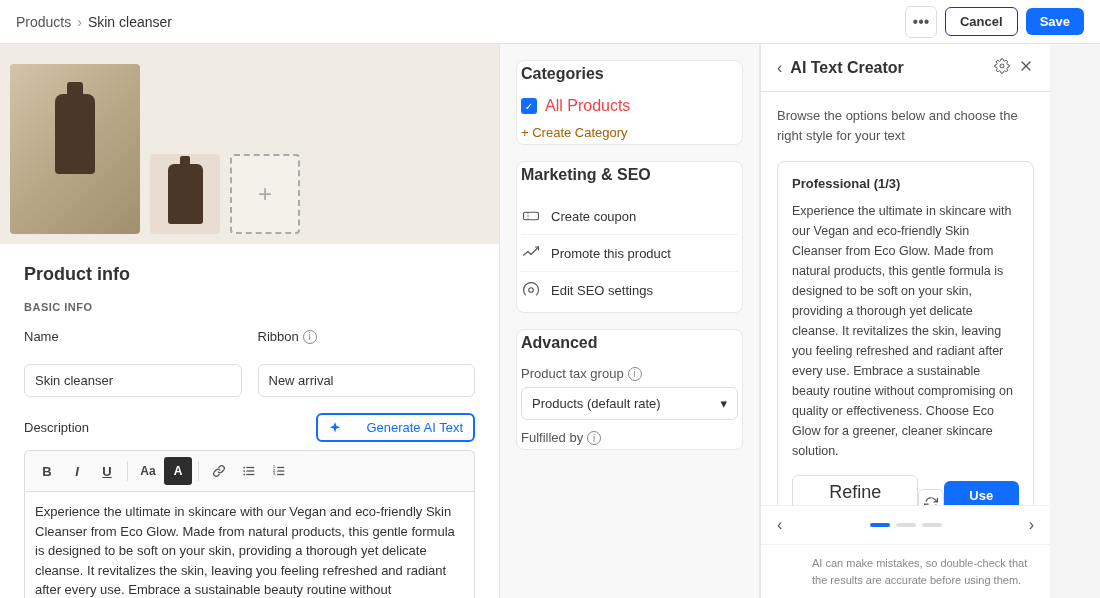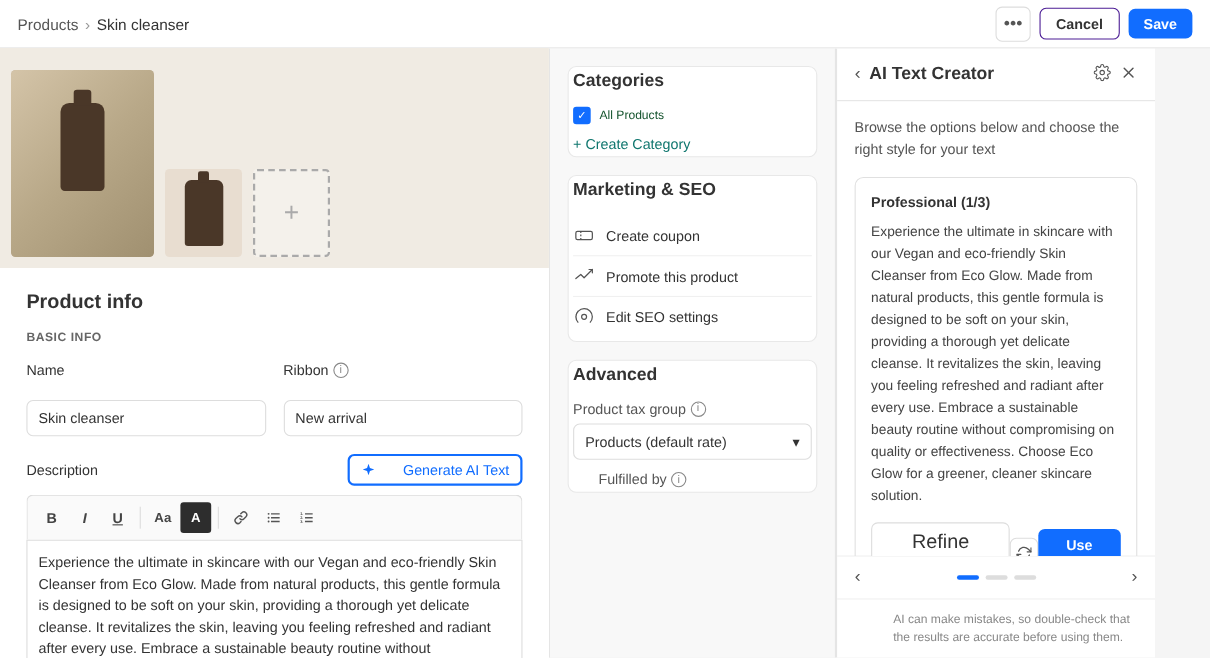--- a/index.html
+++ b/index.html
@@ -50,22 +50,22 @@
     .editor-content { border: 1px solid #ddd; border-radius: 0 0 6px 6px; padding: 10px; min-height: 100px; font-size: 13px; line-height: 1.5; color: #333; background: #fff; }
 
     
     .middle-panel { width: 260px; background: #f8f8f8; overflow-y: auto; border-right: 1px solid #e5e5e5; flex-shrink: 0; padding: 16px; }
     .panel-section { background: #fff; border-radius: 8px; padding: 4px; margin-bottom: 16px; border: 1px solid #e8e8e8; }
     .panel-section-title { font-size: 16px; font-weight: 700; margin-bottom: 14px; }
     .category-item { display: flex; align-items: center; gap: 8px; margin-bottom: 10px; }
     .checkbox { width: 16px; height: 16px; border: 2px solid #116dff; border-radius: 3px; background: #fff; display: flex; align-items: center; justify-content: center; flex-shrink: 0; }
     .checkbox.checked { background: #116dff; }
     .checkbox-check { color: #fff; font-size: 10px; }
-    .category-label { font-size: 11px; color: #14532d; }
-    .create-category-btn { color: #0f766e; font-size: 13px; cursor: pointer; background: none; border: none; display: flex; align-items: center; gap: 4px; }
+    .category-label { font-size: 16px; color: #ef4444; }
+    .create-category-btn { color: #a16207; font-size: 13px; cursor: pointer; background: none; border: none; display: flex; align-items: center; gap: 4px; }
 
     .marketing-item { display: flex; align-items: center; gap: 10px; padding: 8px 0; border-bottom: 1px solid #f0f0f0; cursor: pointer; }
     .marketing-item:last-child { border-bottom: none; }
     .marketing-icon { width: 20px; height: 20px; display: flex; align-items: center; justify-content: center; color: #555; }
     .marketing-label { font-size: 13px; color: #333; }
 
     
     .right-panel { width: 290px; background: #fff; border-left: 1px solid #e5e5e5; display: flex; flex-direction: column; flex-shrink: 0; }
     .ai-panel-header { padding: 14px 16px; border-bottom: 1px solid #e5e5e5; display: flex; align-items: center; justify-content: space-between; }
     .ai-header-left { display: flex; align-items: center; gap: 8px; }
@@ -253,21 +253,21 @@
       <div style="margin-bottom:10px;">
         <div style="font-size:13px;color:#555;margin-bottom:6px;display:flex;align-items:center;gap:4px;">
           <span>Product tax group</span>
           <span class="info-icon">i</span>
         </div>
         <div style="border:1px solid #ddd;border-radius:6px;padding:8px 10px;font-size:13px;display:flex;justify-content:space-between;align-items:center;background:#fff;cursor:pointer;">
           <span>Products (default rate)</span>
           <span>▾</span>
         </div>
       </div>
-      <div style="font-size:13px;color:#555;display:flex;align-items:flex-end;gap:4px;margin-left:23px;">
+      <div style="font-size:13px;color:#555;display:flex;align-items:flex-end;gap:4px;">
         <span>Fulfilled by</span>
         <span class="info-icon">i</span>
       </div>
     </div>
   </div>
 
   <div class="right-panel">
     <div class="ai-panel-header">
       <div class="ai-header-left">
         <button class="ai-back-btn">‹</button>

